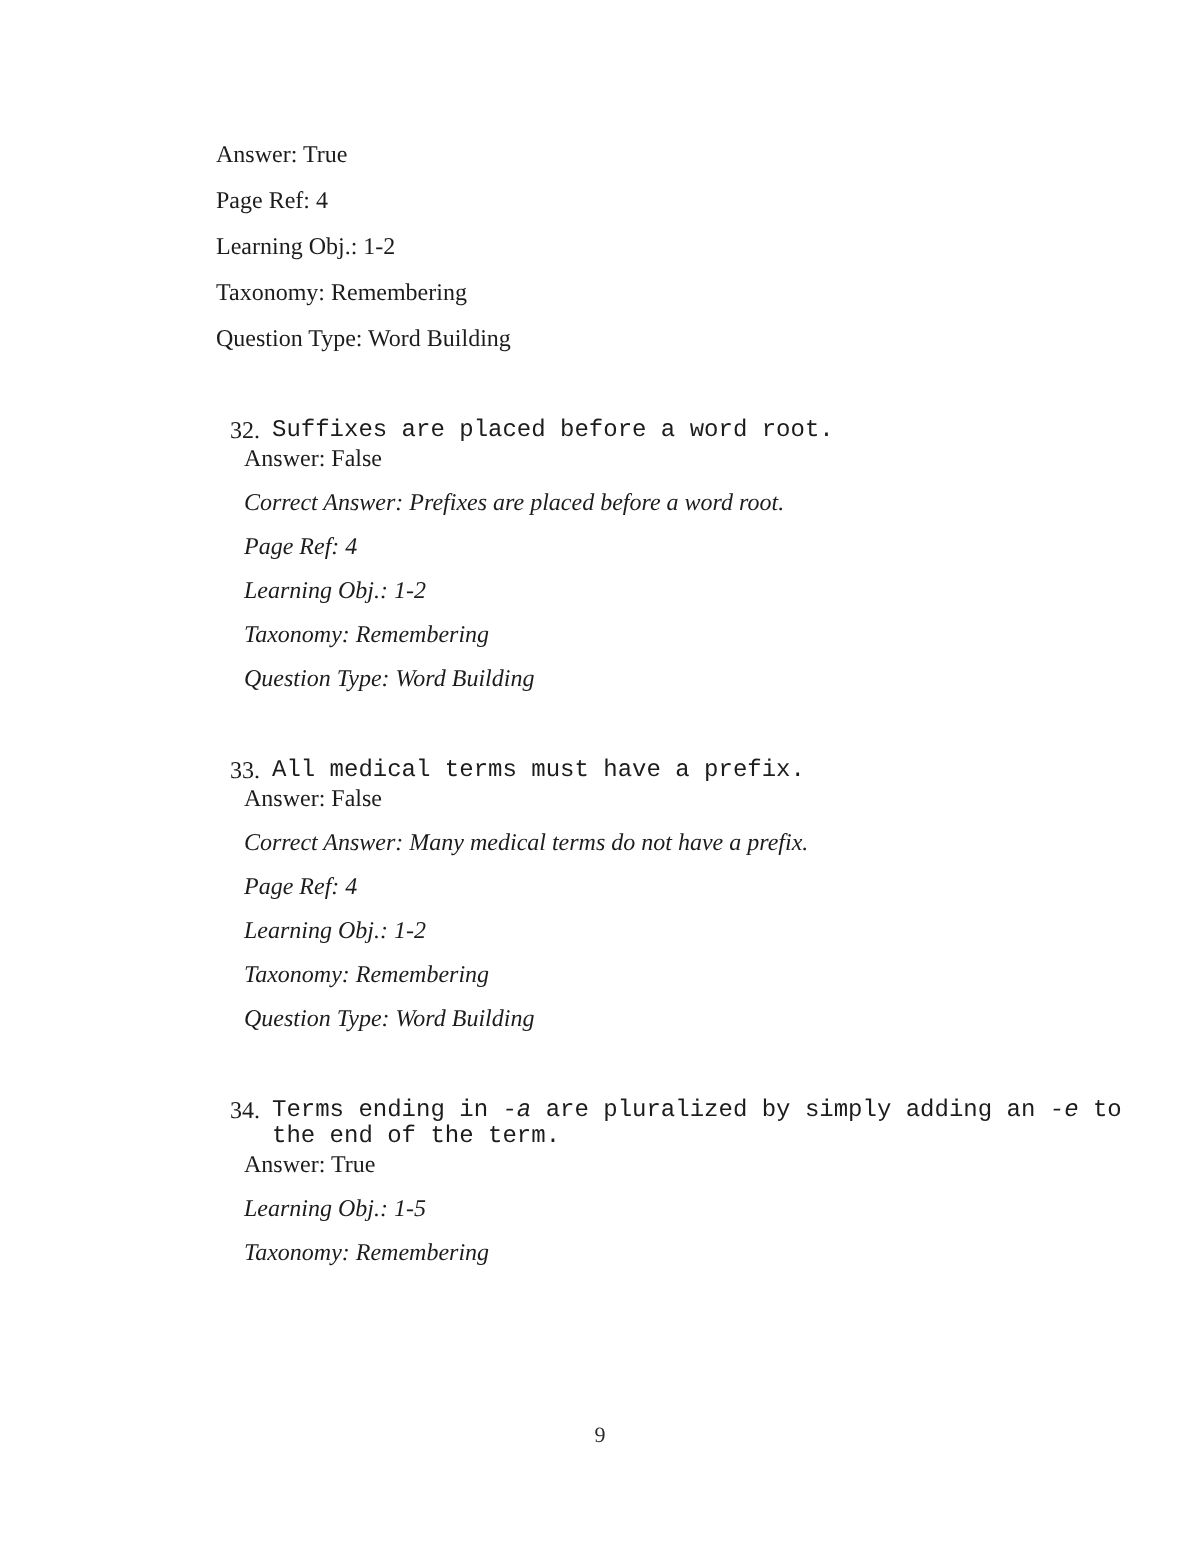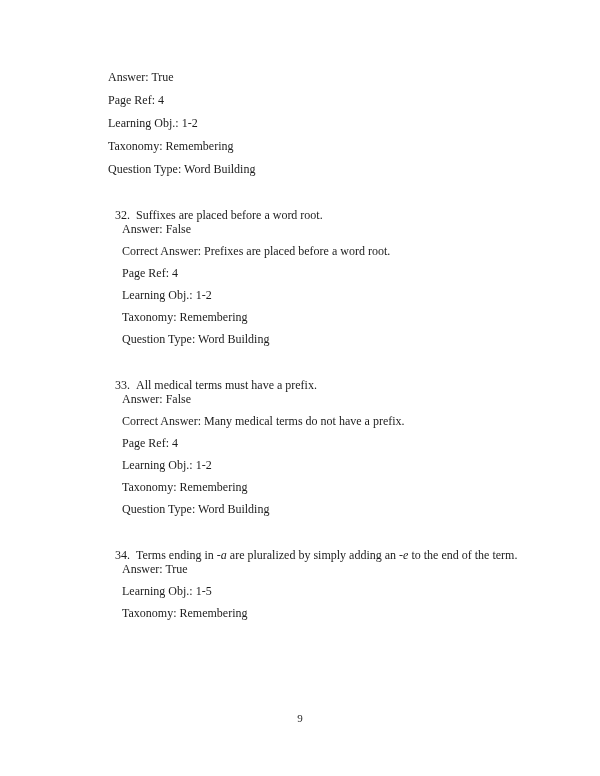--- a/index.html
+++ b/index.html
@@ -25,25 +25,25 @@
   .meta-line { line-height: 13px; }
   .meta-line + .meta-line { margin-top: 10px; }
 
   .question { margin-top: 33px; }
   .q-first-row { display: flex; margin-left: 28px; }
   .q-num {
     width: 21px;
     flex: 0 0 21px;
     line-height: 13px;
   }
-  .q-text { flex: 1; line-height: 13px; }
+  .q-text { flex: 1; line-height: 13px; font-family: Liberation Mono, monospace; }
   .q-text em { font-style: italic; }
   .q-body { margin-left: 35px; }
   .answer-line { margin-top: 1px; line-height: 13px; }
-  .detail-line { margin-top: 9px; line-height: 13px; }
+  .detail-line { margin-top: 9px; line-height: 13px; font-style: italic; }
 
   .page-number {
     position: absolute;
     left: 0;
     right: 0;
     top: 712px;
     text-align: center;
     font-size: 11px;
     line-height: 12px;
     color: #2b2b2b;

